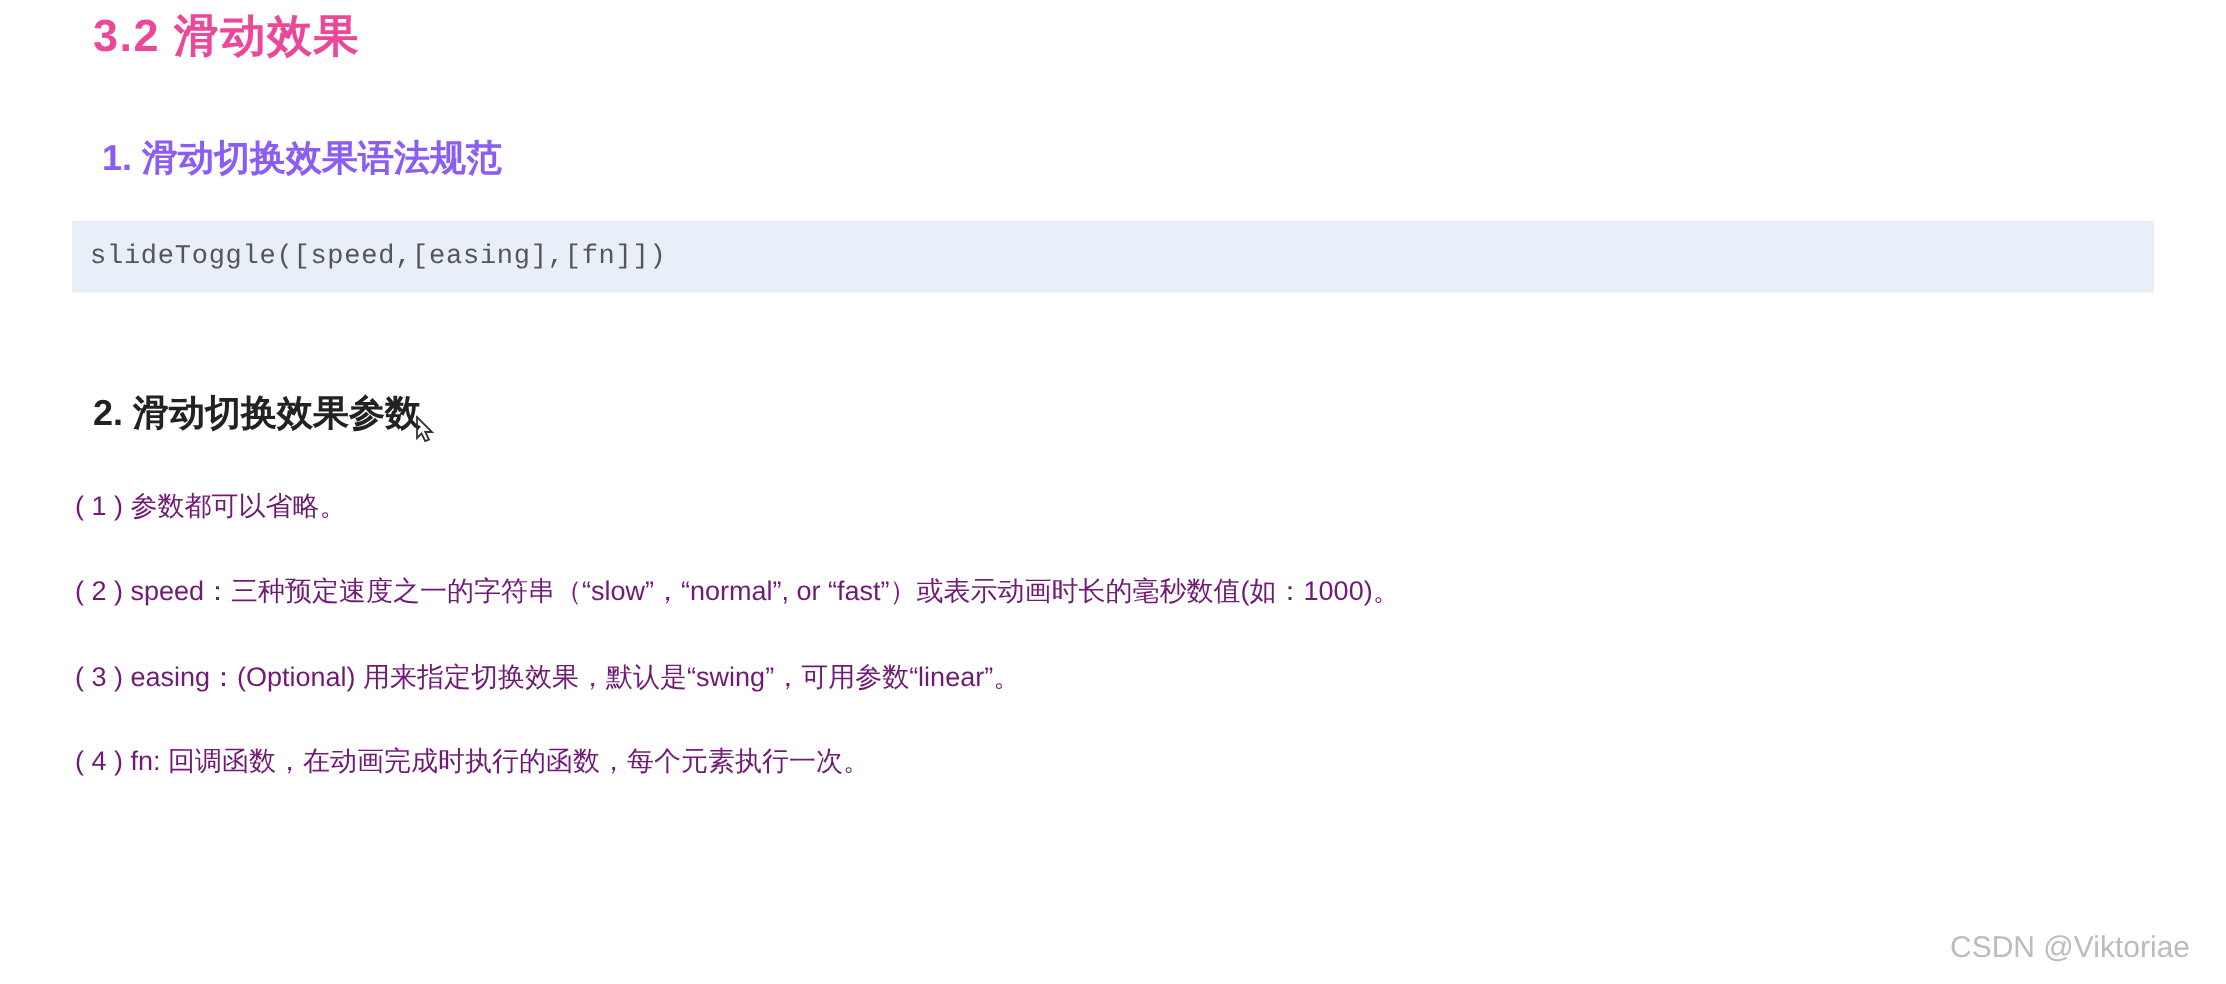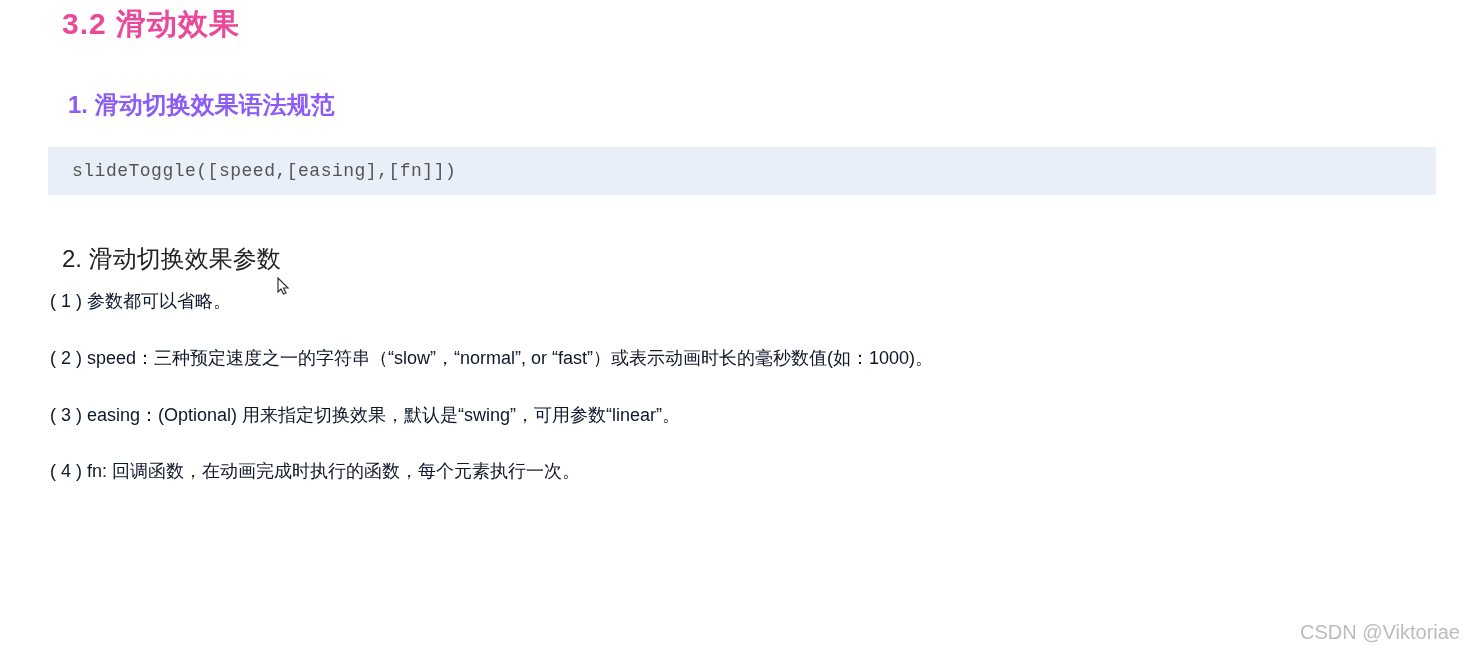--- a/index.html
+++ b/index.html
@@ -31,39 +31,39 @@
     }
     .sub-heading {
       font-size: 24px;
       font-weight: bold;
       color: #8b5cf6;
       margin-bottom: 26px;
       margin-left: 20px;
     }
     .code-block {
       background: #e8eff8;
-      padding: 14px 24px;
+      padding: 14px 12px;
       font-family: "Courier New", Consolas, monospace;
       font-size: 18px;
       color: #555;
-      margin-bottom: 48px;
+      margin-bottom: 64px;
       margin-left: 0;
       margin-right: 0;
       letter-spacing: 0.5px;
     }
     .sub-heading-2 {
       font-size: 24px;
-      font-weight: normal;
+      font-weight: bold;
       color: #222;
-      margin-bottom: 12px;
+      margin-bottom: 32px;
       margin-left: 14px;
     }
     .param-line {
       font-size: 18px;
-      color: #0f172a;
+      color: #701a75;
       margin-bottom: 28px;
       margin-left: 2px;
       line-height: 1.6;
     }
     .watermark {
       position: absolute;
       bottom: 12px;
       right: 24px;
       font-size: 20px;
       color: #bcbcbc;

